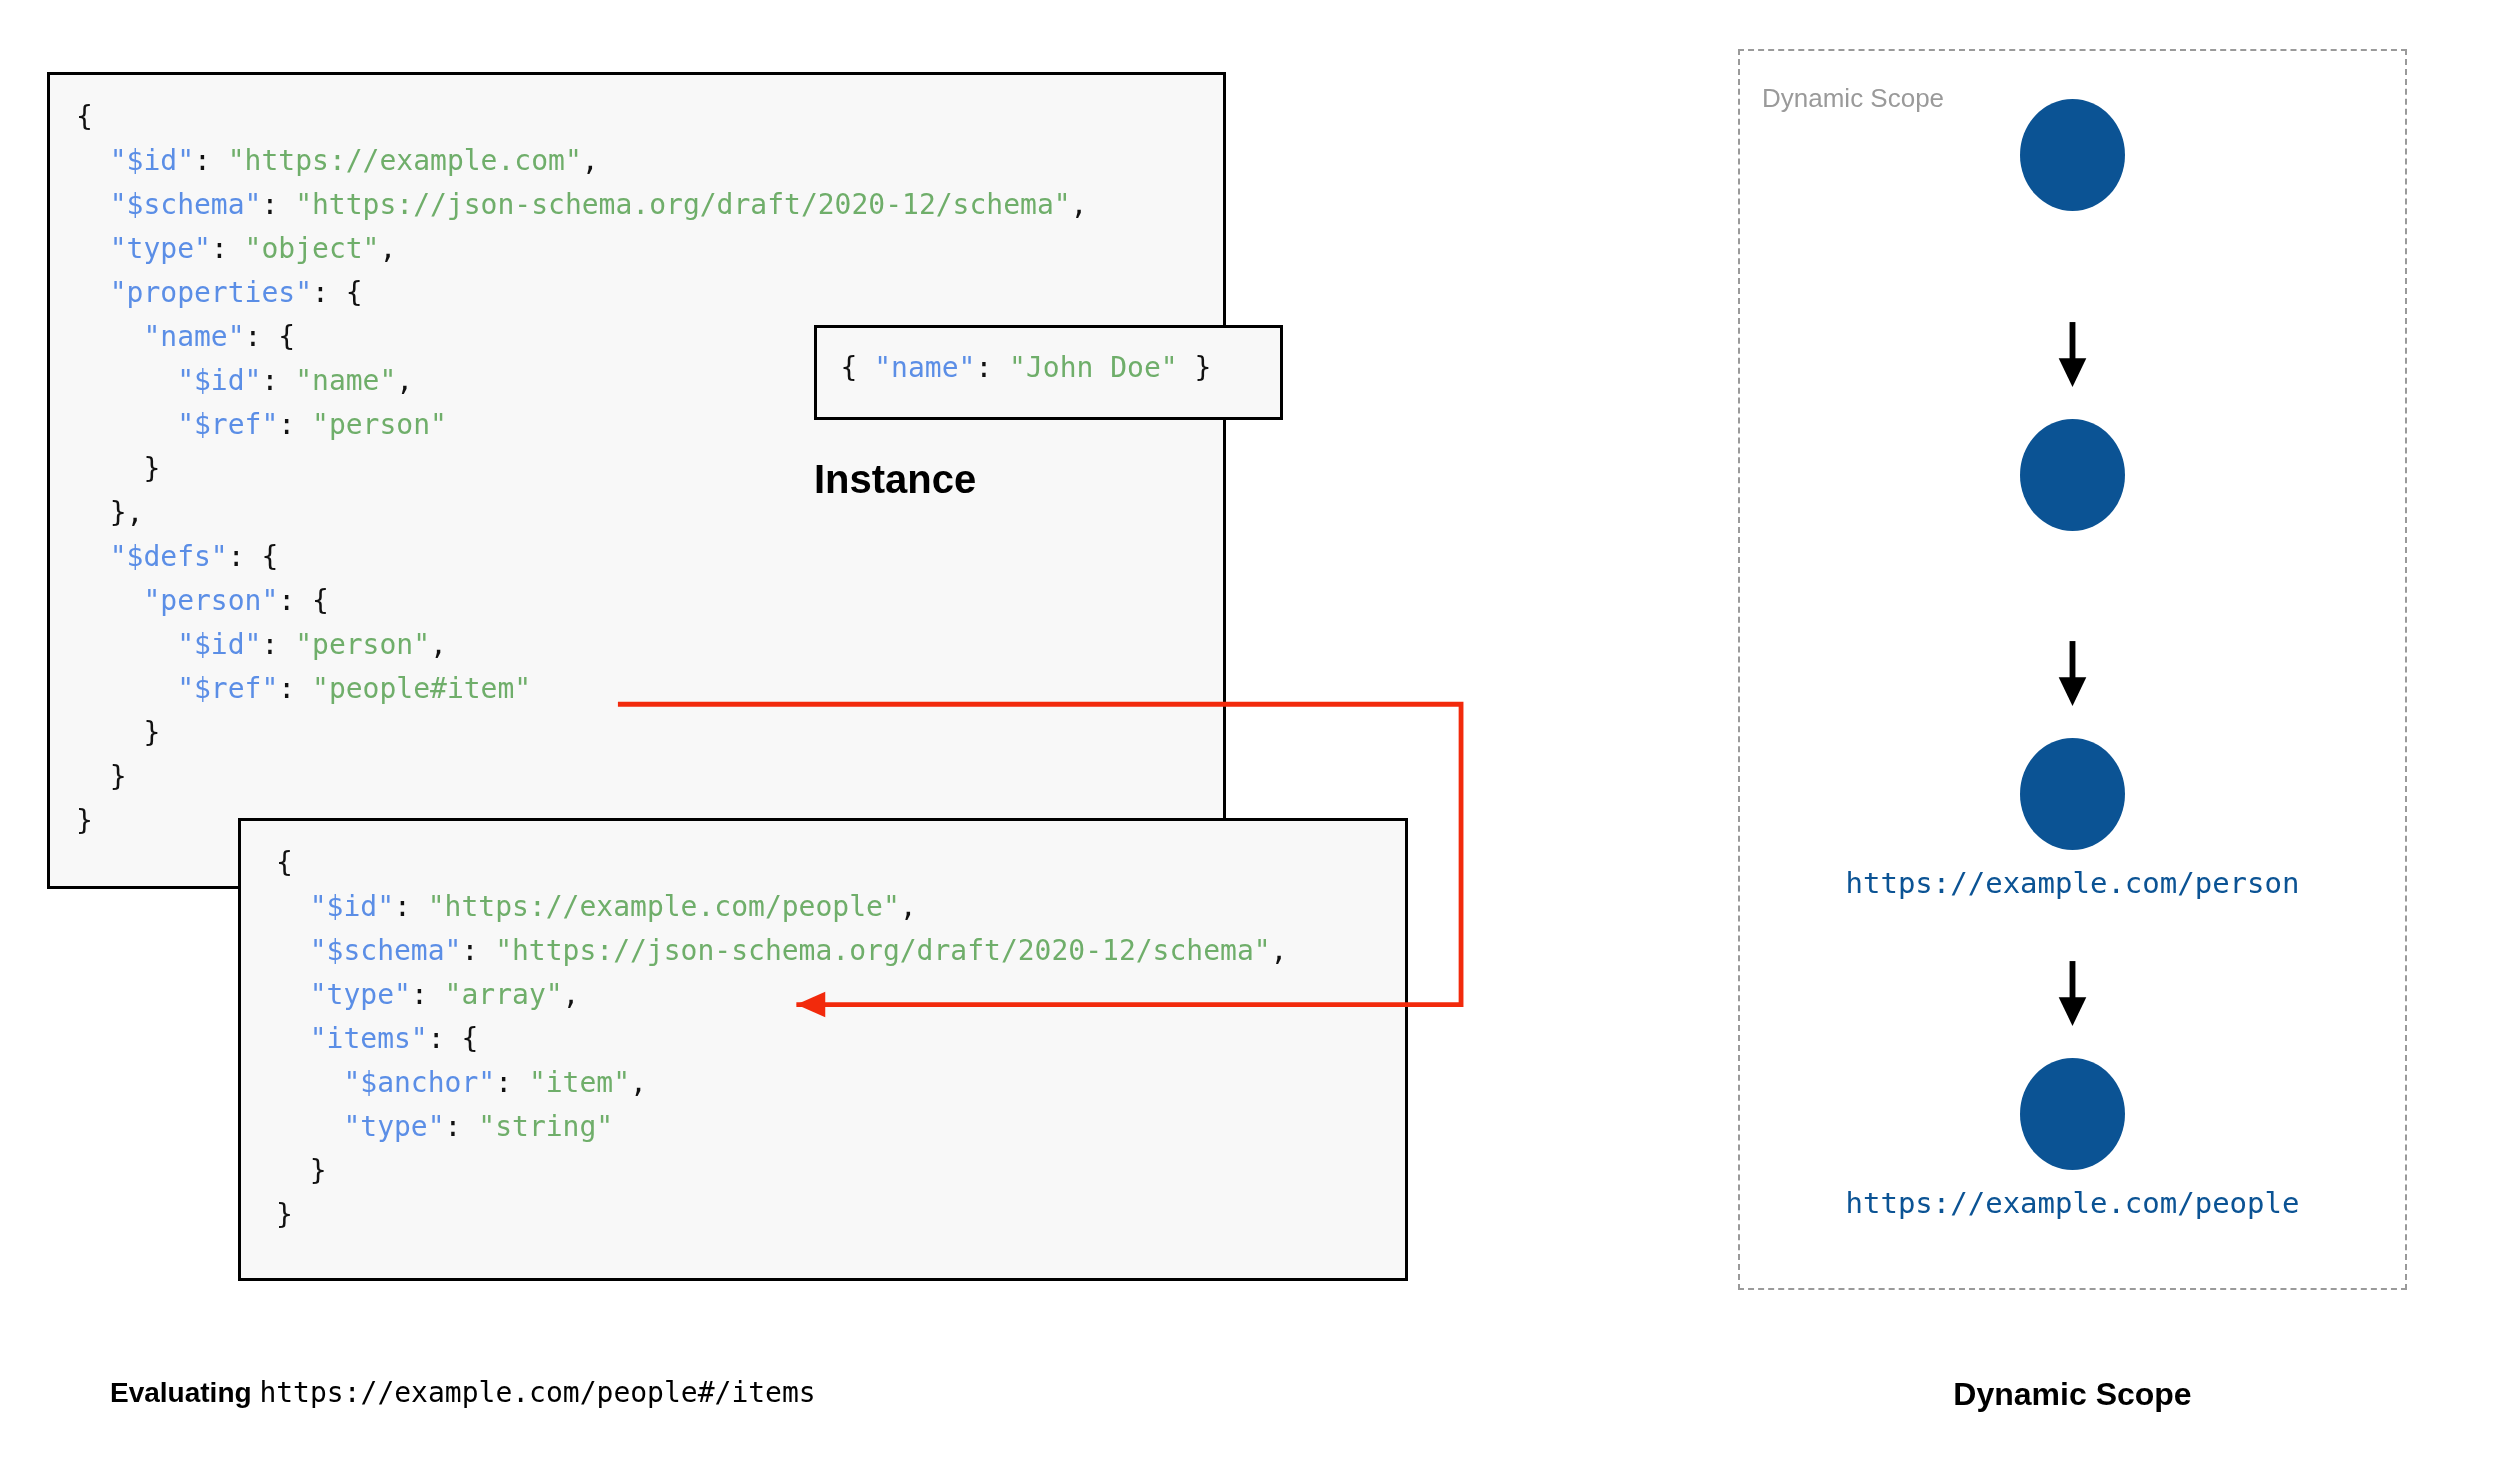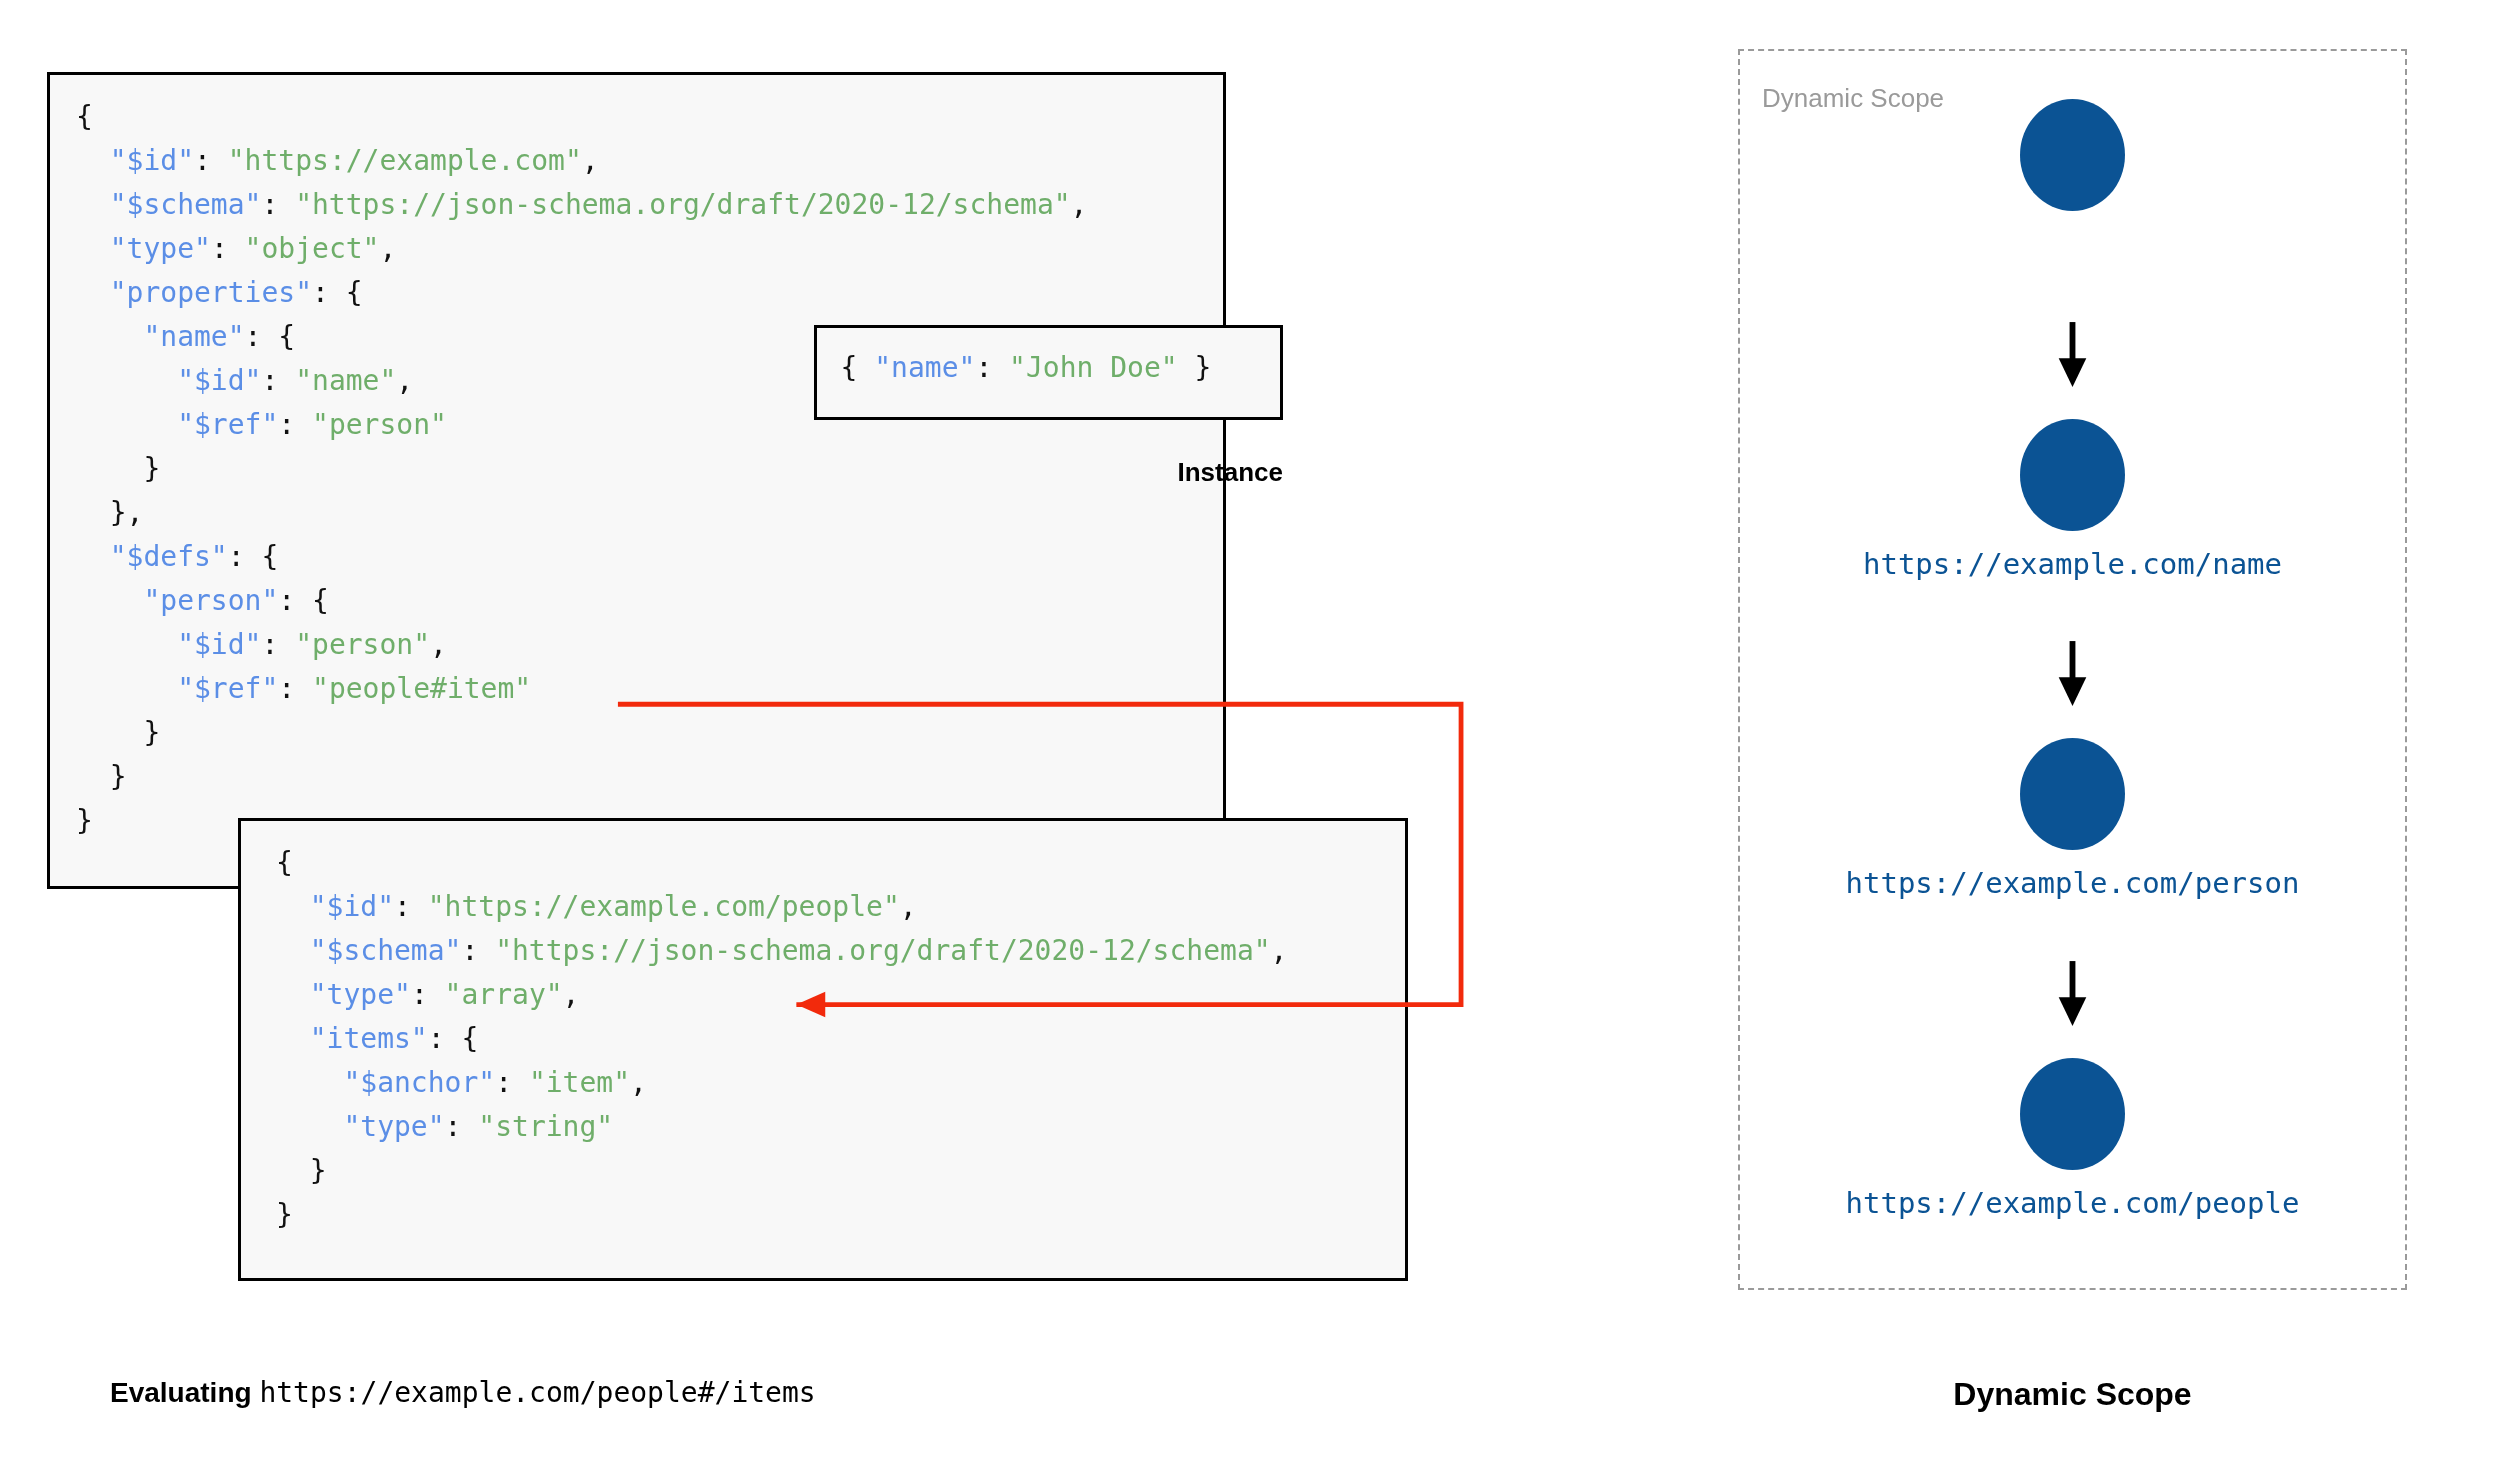--- a/index.html
+++ b/index.html
@@ -60,22 +60,22 @@
     left: 23.5px;
     top: 23.5px;
     font-size: 28px;
     line-height: 32px;
   }
   #instance-label {
     position: absolute;
     left: 814px;
     top: 457px;
     width: 469px;
-    text-align: right;
-    font-size: 26px;
+    text-align: left;
+    font-size: 40px;
     font-weight: bold;
     color: #000000;
     z-index: 5;
   }
 
   
   #schema-people-box {
     left: 238px;
     top: 818px;
     width: 1170px;
@@ -230,21 +230,20 @@
   <div class="scope-circle" style="background: rgb(11, 83, 148);"></div>
 </div>
 
 <svg class="scope-arrow" id="scope-arrow-0" style="top:321px;" viewBox="0 0 1252 128">
   <path d="M 626 2 L 626 74" stroke="#000000" stroke-width="11" fill="none"></path>
   <polygon points="600,70 652,70 626,124" fill="#000000"></polygon>
 </svg>
 
 <div class="scope-node" id="scope-node-1" style="top:419px;">
   <div class="scope-circle" style="background: rgb(11, 83, 148);"></div>
-  <div class="scope-url" style="color: rgb(11, 83, 148);">https://example.com/name</div>
 </div>
 
 <svg class="scope-arrow" id="scope-arrow-1" style="top:640px;" viewBox="0 0 1252 128">
   <path d="M 626 2 L 626 74" stroke="#000000" stroke-width="11" fill="none"></path>
   <polygon points="600,70 652,70 626,124" fill="#000000"></polygon>
 </svg>
 
 <div class="scope-node" id="scope-node-2" style="top:738px;">
   <div class="scope-circle" style="background: rgb(11, 83, 148);"></div>
   <div class="scope-url" style="color: rgb(11, 83, 148);">https://example.com/person</div>

